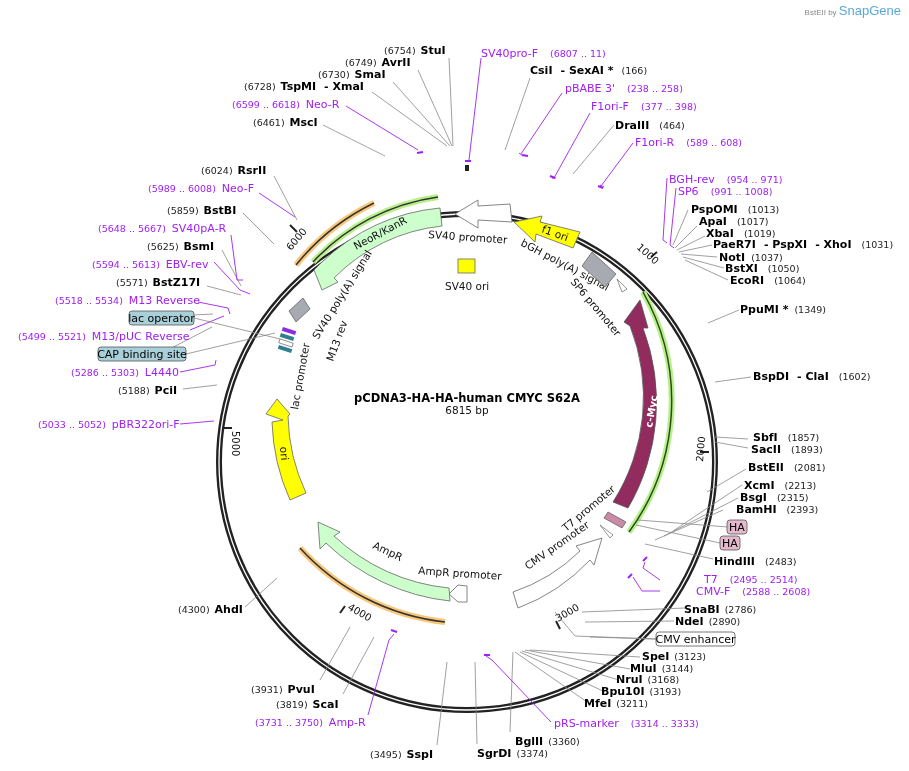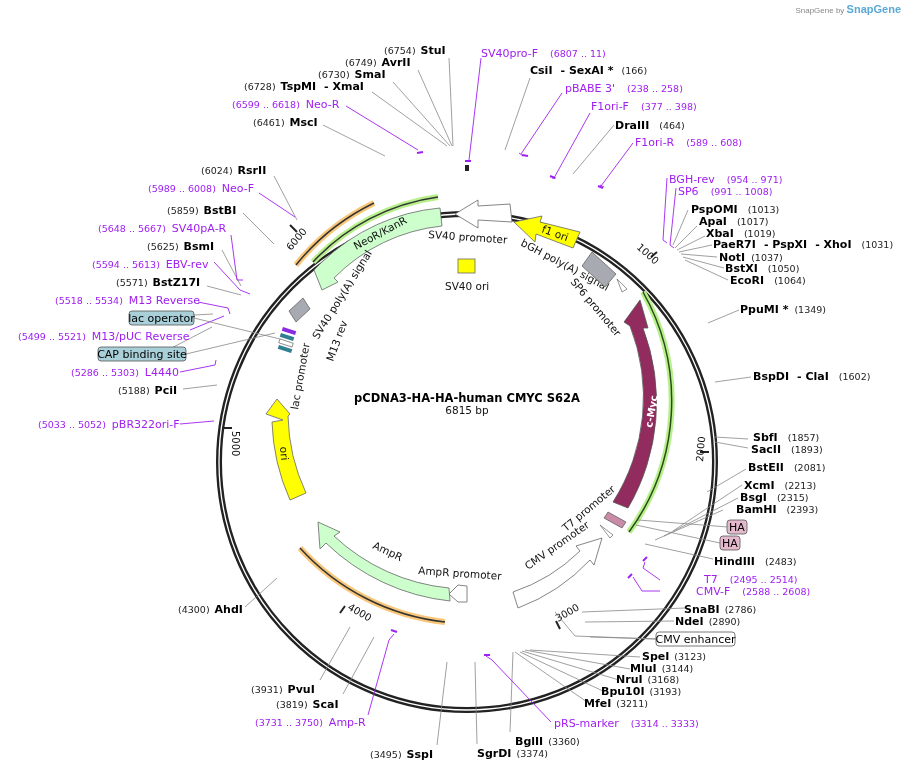--- a/index.html
+++ b/index.html
@@ -7,26 +7,26 @@
   svg{position:absolute;left:0;top:0;}
   .lbl{font-size:11px;fill:#000;}
   .lbl-b{font-size:11px;font-weight:bold;fill:#000;}
   .pos{font-size:9.5px;fill:#222;}
   .pr{font-size:11px;fill:#a020f0;}
   .prpos{font-size:9.5px;fill:#a020f0;}
   .feat{font-size:10.5px;fill:#111;}
   .title{font-size:11.5px;font-weight:bold;fill:#000;}
   .sub{font-size:10.5px;fill:#111;}
   .credit{position:absolute;right:8px;top:3px;font-size:8px;color:#888;font-family:"Liberation Sans",sans-serif;}
-  .credit b{color:#5aa9d6;font-weight:bold;font-size:11px;}
+  .credit b{color:#5aa9d6;font-weight:normal;font-size:13px;}
 </style>
 </head>
 <body>
 
-<div class="credit"><span>SnapGene by</span> <b>SnapGene</b></div>
+<div class="credit"><span>BstEII by</span> <b>SnapGene</b></div>
 
 <svg width="909" height="771" viewBox="0 0 909 771">
 
   <g>
     <circle cx="467" cy="462" r="248" fill="none" stroke="#222" stroke-width="6"></circle>
     <circle cx="467" cy="462" r="248" fill="none" stroke="#fff" stroke-width="1.3"></circle>
   </g>
 
   <rect x="465" y="165" width="4" height="6" fill="#222"></rect>
 

